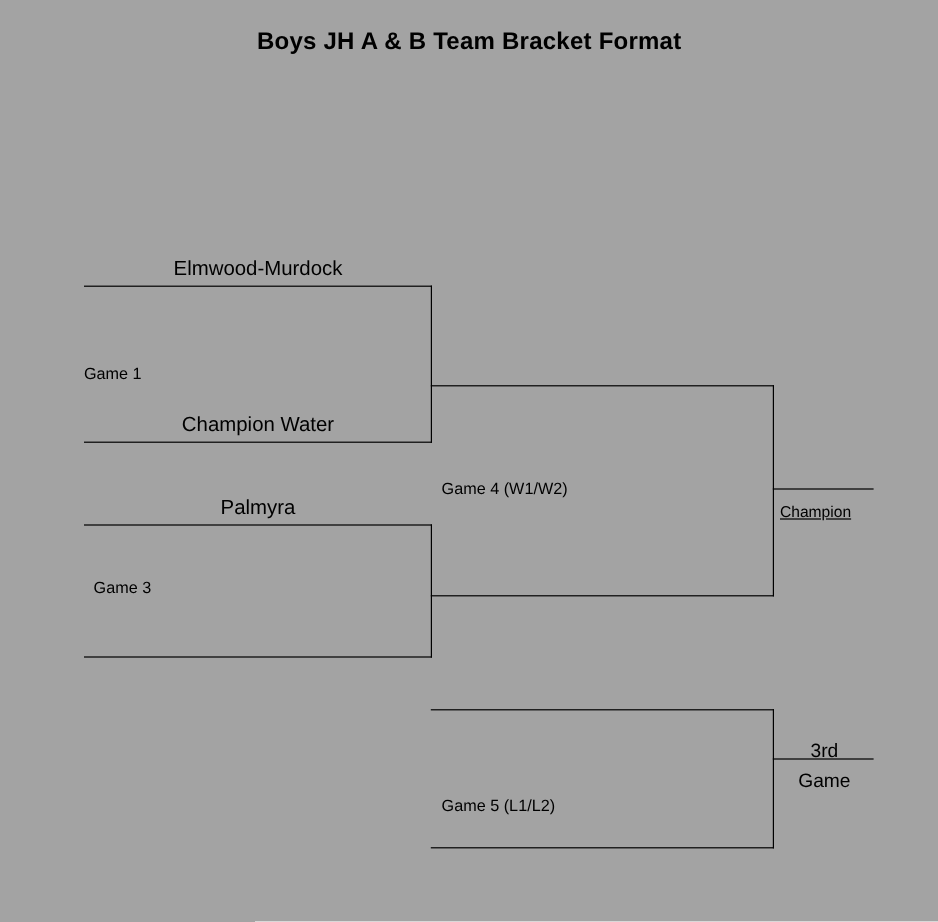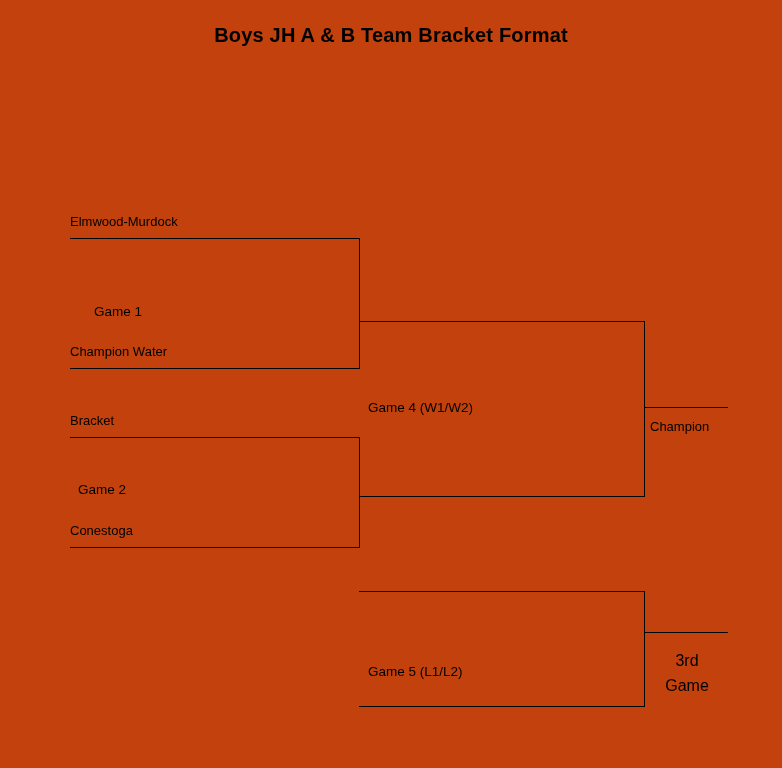--- a/index.html
+++ b/index.html
@@ -8,21 +8,21 @@
     background: #ffffff;
   }
   body {
     font-family: "Liberation Sans", sans-serif;
     color: #000000;
   }
   .page {
     position: relative;
     width: 782px;
     height: 768px;
-    background: #c2410c;
+    background: #a3a3a3;
     overflow: hidden;
   }
   .title {
     position: absolute;
     top: 24px;
     left: 0;
     width: 782px;
     text-align: center;
     font-size: 20px;
     font-weight: bold;
@@ -30,59 +30,60 @@
     letter-spacing: 0.2px;
   }
   .line {
     position: absolute;
     background: #000000;
   }
   .team {
     position: absolute;
     left: 70px;
     width: 290px;
-    font-size: 13px;
+    text-align: center;
+    font-size: 17px;
     white-space: nowrap;
   }
   .game-label {
     position: absolute;
     font-size: 13.5px;
     white-space: nowrap;
   }
   .champion {
     position: absolute;
     left: 650px;
     top: 419px;
     font-size: 13px;
     white-space: nowrap;
+    text-decoration: underline;
   }
   .third-place {
     position: absolute;
     left: 645px;
-    top: 648px;
+    top: 614px;
     width: 84px;
     text-align: center;
     font-size: 16px;
     line-height: 25px;
   }
 </style>
 </head>
 <body>
 
 <div class="page">
 
   <h1 class="title">Boys JH A &amp; B Team Bracket Format</h1>
 
   <div class="team" style="top:214px">Elmwood-Murdock</div>
   <div class="team" style="top:344px">Champion Water</div>
-  <div class="team" style="top:413px">Bracket</div>
-  <div class="team" style="top:523px">Conestoga</div>
+  <div class="team" style="top:413px">Palmyra</div>
 
-  <div class="game-label" style="left:94px;top:304px">Game 1</div>
-  <div class="game-label" style="left:78px;top:482px">Game 2</div>
+  <div class="game-label" style="left:70px;top:304px">Game 1</div>
+  <div class="game-label" style="left:78px;top:482px">Game 3</div>
   <div class="game-label" style="left:368px;top:400px">Game 4 (W1/W2)</div>
   <div class="game-label" style="left:368px;top:664px">Game 5 (L1/L2)</div>
 
   <div class="champion">Champion</div>
 
   <div class="third-place">
     <span>3rd</span><br>
     <span>Game</span>
   </div>
 

